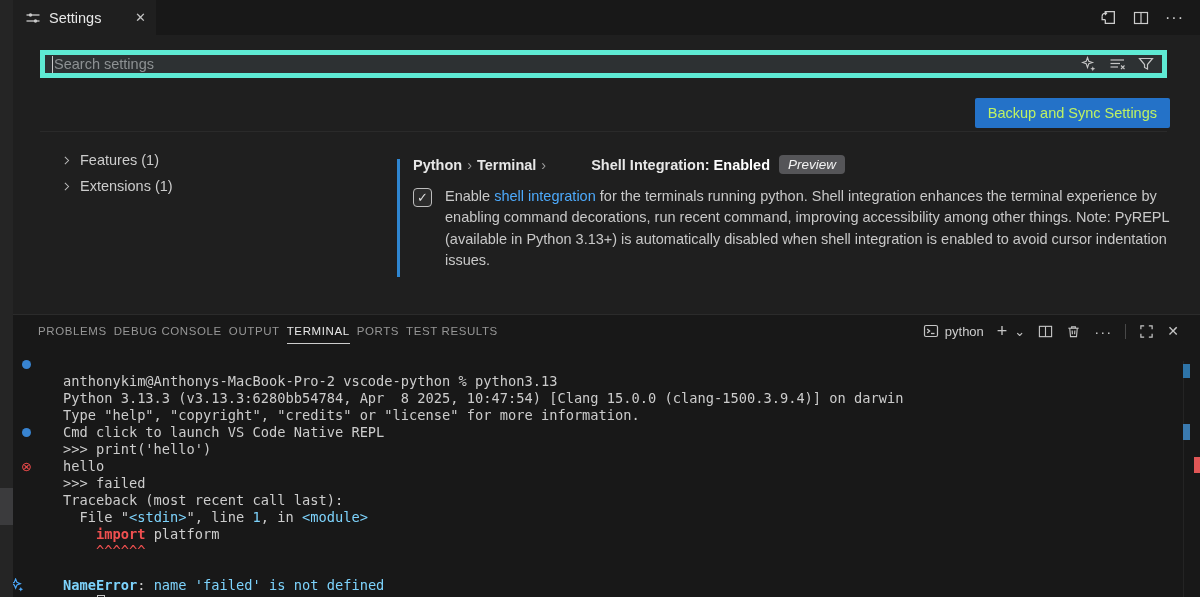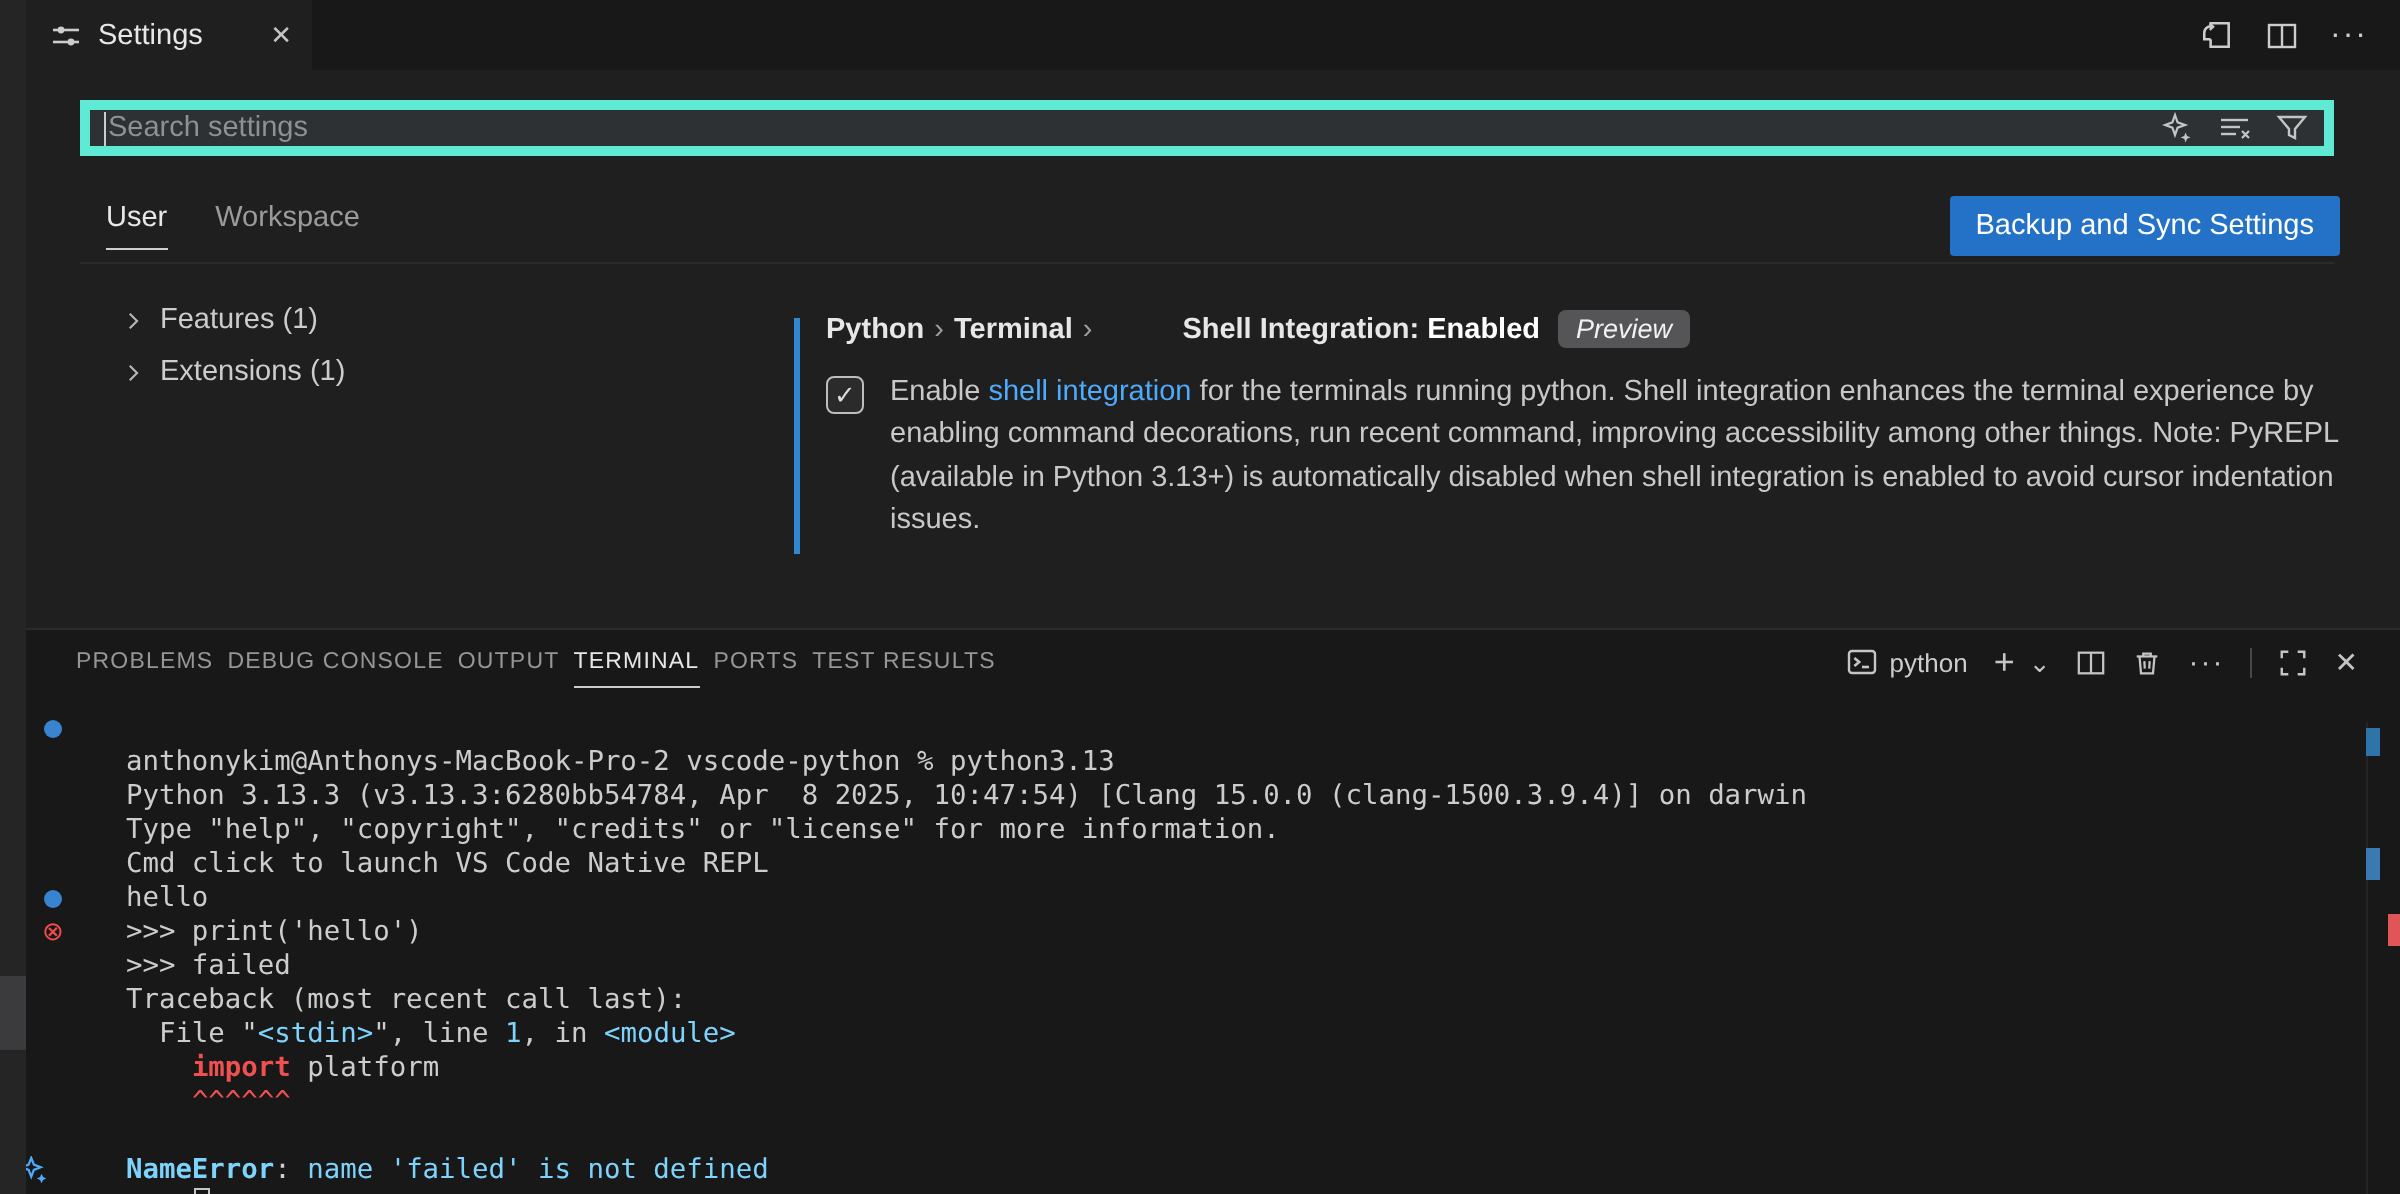--- a/index.html
+++ b/index.html
@@ -33,21 +33,21 @@
   }
   .search-caret { width:1px; height:17px; background:#cccccc; margin-right:1px; }
   .search-placeholder { font-size:14.5px; color:#8d9193; }
   .search-icons { margin-left:auto; display:flex; align-items:center; gap:12px; padding-right:8px; color:#c5c5c5; }
 
   .scope-row { position:absolute; left:40px; top:60px; right:30px; height:36px; display:flex; align-items:center; }
   .scope-tabs { display:flex; gap:24px; }
   .scope-tab { font-size:14.5px; color:#9b9b9b; padding-bottom:7px; border-bottom:1.5px solid transparent; cursor:pointer; }
   .scope-tab.active { color:#e7e7e7; border-bottom-color:#cfcfcf; }
   .backup-btn {
-    margin-left:auto; background:#2472c8; color:#ffffff; border:none; border-radius:2px;
+    margin-left:auto; background:#2472c8; color:#bef264; border:none; border-radius:2px;
     font-family:"Liberation Sans", sans-serif; font-size:14.5px; height:30px; padding:0 13px; cursor:pointer;
   }
   .scope-divider { position:absolute; left:27px; right:33px; top:96px; height:1px; background:#2a2a2a; }
 
   .toc { position:absolute; left:47px; top:112px; display:flex; flex-direction:column; }
   .toc-item { display:flex; align-items:center; height:26px; gap:7px; color:#cccccc; font-size:14.5px; cursor:pointer; }
   .toc-item .chev { display:flex; color:#b8b8b8; }
 
   .setting { position:absolute; left:384px; top:120px; width:790px; padding-left:16px; }
   .modified-bar { position:absolute; left:0; top:4px; width:2.5px; height:118px; background:#2f86d1; }
@@ -165,24 +165,20 @@
       </span>
       <span>
         <svg width="16" height="16" viewBox="0 0 16 16" fill="none" stroke="#c5c5c5" stroke-width="1.2">
           <path d="M1.5 2.5 H14.5 L9.5 8.5 V13 L6.5 11.5 V8.5 Z"></path>
         </svg>
       </span>
     </div>
   </div>
 
   <div class="scope-row">
-    <div class="scope-tabs" id="scopeTabs">
-        <div class="scope-tab active"><span>User</span></div>
-        <div class="scope-tab"><span>Workspace</span></div>
-      </div>
     <button class="backup-btn">Backup and Sync Settings</button>
   </div>
   <div class="scope-divider"></div>
 
   <div class="toc" id="toc">
       <div class="toc-item">
     <span class="chev">
       <svg width="13" height="13" viewBox="0 0 16 16">
             <path d="M6 3.5 L10.5 8 L6 12.5" fill="none" stroke="currentColor" stroke-width="1.3"></path>
           </svg>
@@ -273,23 +269,23 @@
 
   <div class="terminal" id="terminal"><div class="term-line">
     <span class="term-gutter"><span class="g-dot"></span></span><span><span class="c-d">anthonykim@Anthonys-MacBook-Pro-2 vscode-python % python3.13</span></span>
   </div><div class="term-line">
     <span class="term-gutter"></span><span><span class="c-d">Python 3.13.3 (v3.13.3:6280bb54784, Apr  8 2025, 10:47:54) [Clang 15.0.0 (clang-1500.3.9.4)] on darwin</span></span>
   </div><div class="term-line">
     <span class="term-gutter"></span><span><span class="c-d">Type "help", "copyright", "credits" or "license" for more information.</span></span>
   </div><div class="term-line">
     <span class="term-gutter"></span><span><span class="c-d">Cmd click to launch VS Code Native REPL</span></span>
   </div><div class="term-line">
+    <span class="term-gutter"><span class="g-dot"></span></span><span><span class="c-d">&gt;&gt;&gt; print('hello')</span></span>
+  </div><div class="term-line">
     <span class="term-gutter"></span><span><span class="c-d">hello</span></span>
-  </div><div class="term-line">
-    <span class="term-gutter"><span class="g-dot"></span></span><span><span class="c-d">&gt;&gt;&gt; print('hello')</span></span>
   </div><div class="term-line">
     <span class="term-gutter"><span class="g-err">⊗</span></span><span><span class="c-d">&gt;&gt;&gt; failed</span></span>
   </div><div class="term-line">
     <span class="term-gutter"></span><span><span class="c-d">Traceback (most recent call last):</span></span>
   </div><div class="term-line">
     <span class="term-gutter"></span><span><span class="c-d">  File "</span><span class="c-m">&lt;stdin&gt;</span><span class="c-d">", line </span><span class="c-m">1</span><span class="c-d">, in </span><span class="c-m">&lt;module&gt;</span></span>
   </div><div class="term-line">
     <span class="term-gutter"></span><span><span class="c-d">    </span><span class="c-r bold">import</span><span class="c-d"> platform</span></span>
   </div><div class="term-line">
     <span class="term-gutter"></span><span><span class="c-d">    </span><span class="c-r">^^^^^^</span></span>

